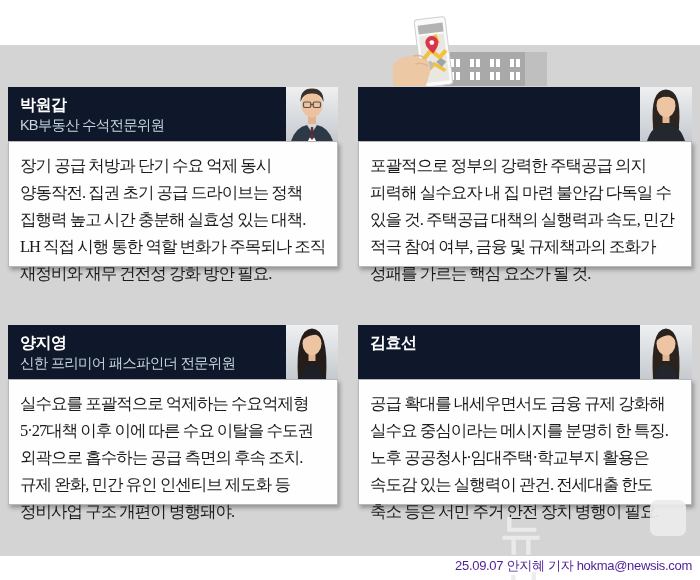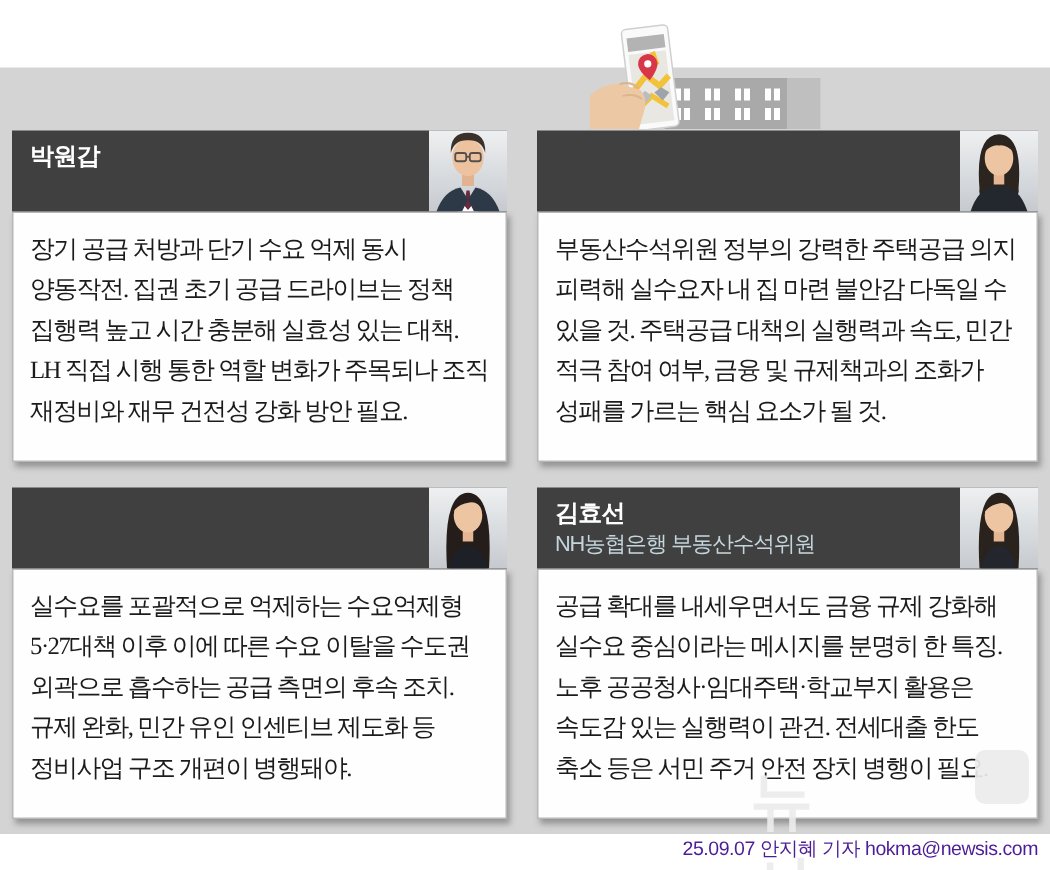--- a/index.html
+++ b/index.html
@@ -15,29 +15,29 @@
   
   .illustration{position:absolute;left:393px;top:2px;width:170px;height:84px;}
 
   
   .card{position:absolute;width:330px;}
   #card-0{left:8px;top:87px;}
   #card-1{left:358px;top:87px;width:334px;}
   #card-2{left:8px;top:325px;}
   #card-3{left:358px;top:325px;width:334px;}
 
-  .card-header{position:relative;height:54px;background:#404040;z-index:1;}
+  .card-header{position:relative;height:54px;background:#0f172a;z-index:1;}
   .header-text{padding:9px 0 0 12px;}
   .expert-name{font-weight:700;font-size:16px;color:#ffffff;letter-spacing:-0.5px;line-height:18px;}
   .expert-affiliation{font-size:14.5px;color:#c4d5dc;letter-spacing:-0.8px;margin-top:3px;line-height:16px;}
 
   .photo{position:absolute;right:0;top:-7px;width:52px;height:61px;}
   .photo svg{display:block;}
 
-  .card-body{position:absolute;top:54px;left:0;right:0;height:167px;background:#fefefe;
+  .card-body{position:absolute;top:54px;left:0;right:0;height:126px;background:#fefefe;
              border:1px solid #b8b8b8;box-shadow:2px 3px 4px rgba(70,70,70,0.45);
              padding:10px 11px;box-sizing:border-box;}
   .comment{font-family:"Liberation Serif","DejaVu Serif",serif;font-size:16.5px;line-height:27px;
            color:#1b1b1b;letter-spacing:-1px;word-break:keep-all;}
 
   
   .watermark{position:absolute;left:500px;top:500px;z-index:3;color:rgba(236,236,236,0.92);}
   .watermark-text{position:absolute;left:0;top:6px;font-size:42px;font-weight:800;letter-spacing:2px;
                   font-family:"Liberation Sans",sans-serif;}
   .watermark-box{position:absolute;left:150px;top:0;width:36px;height:36px;border-radius:7px;
@@ -96,20 +96,21 @@
       <path d="M0 62 Q10 53 20 54 L34 58 Q38 62 37 70 L33 84 L0 84 Z" fill="#ecc9a4"></path>
       <path d="M20 54 Q28 52 33 57" stroke="#dcb58d" stroke-width="1.5" fill="none"></path>
       <path d="M22 62 Q30 60 35 64" stroke="#dcb58d" stroke-width="1.2" fill="none"></path>
     </g>
   </svg>
 
   <div class="card" id="card-0">
     <div class="card-header">
       <div class="header-text">
         <div class="expert-name">박원갑</div>
+        <div class="expert-affiliation">KB부동산 수석전문위원</div>
       </div>
       <div class="photo">
         <svg width="52" height="61" viewBox="0 0 52 61">
           <defs>
               <linearGradient id="pbg0" x1="0" y1="0" x2="0" y2="1">
             <stop offset="0" stop-color="#eef0f1"></stop>
                 <stop offset="1" stop-color="#c6cacf"></stop>
               </linearGradient>
             </defs>
           <rect x="0" y="7" width="52" height="54" fill="url(#pbg0)"></rect>
@@ -146,26 +147,30 @@
           <rect x="0" y="7" width="52" height="54" fill="url(#pbg1)"></rect>
           <path d="M13 46 Q10 10 26 9.5 Q42 10 39 46 Q40 51 35 52 L17 52 Q12 51 13 46 Z" fill="#2c241f"></path>
           <rect x="22.5" y="34" width="7" height="9" fill="#e4b693"></rect>
           <path d="M7 61 Q12 46 22 44.5 L30 44.5 Q40 46 45 61 Z" fill="#23272e"></path>
           <ellipse cx="26" cy="25.5" rx="9.5" ry="11.5" fill="#eec5a2"></ellipse>
           <path d="M16 21.5 Q16.5 12 26 12 Q35.5 12 36 21.5 Q30.5 16 26 17 Q21.5 16 16 21.5 Z" fill="#2c241f"></path>
         </svg>
       </div>
     </div>
     <div class="card-body">
-      <div class="comment">부동산수석위원 정부의 강력한 주택공급 의지 피력해 실수요자 내 집 마련 불안감 다독일 수 있을 것. 주택공급 대책의 실행력과 속도, 민간 적극 참여 여부, 금융 및 규제책과의 조화가 성패를 가르는 핵심 요소가 될 것.</div>
+      <div class="comment">포괄적으로 정부의 강력한 주택공급 의지 피력해 실수요자 내 집 마련 불안감 다독일 수 있을 것. 주택공급 대책의 실행력과 속도, 민간 적극 참여 여부, 금융 및 규제책과의 조화가 성패를 가르는 핵심 요소가 될 것.</div>
     </div>
   </div>
 
   <div class="card" id="card-2">
     <div class="card-header">
+      <div class="header-text">
+        <div class="expert-name">양지영</div>
+        <div class="expert-affiliation">신한 프리미어 패스파인더 전문위원</div>
+      </div>
       <div class="photo">
         <svg width="52" height="61" viewBox="0 0 52 61">
           <defs>
               <linearGradient id="pbg2" x1="0" y1="0" x2="0" y2="1">
             <stop offset="0" stop-color="#eef0f1"></stop>
                 <stop offset="1" stop-color="#c6cacf"></stop>
               </linearGradient>
             </defs>
           <rect x="0" y="7" width="52" height="54" fill="url(#pbg2)"></rect>
           <path d="M12 61 Q9 11 26 10.5 Q43 11 40 61 Z" fill="#241d19"></path>
@@ -178,21 +183,20 @@
     </div>
     <div class="card-body">
       <div class="comment">실수요를 포괄적으로 억제하는 수요억제형 5·27대책 이후 이에 따른 수요 이탈을 수도권 외곽으로 흡수하는 공급 측면의 후속 조치. 규제 완화, 민간 유인 인센티브 제도화 등 정비사업 구조 개편이 병행돼야.</div>
     </div>
   </div>
 
   <div class="card" id="card-3">
     <div class="card-header">
       <div class="header-text">
         <div class="expert-name">김효선</div>
-        <div class="expert-affiliation">NH농협은행 부동산수석위원</div>
       </div>
       <div class="photo">
         <svg width="52" height="61" viewBox="0 0 52 61">
           <defs>
               <linearGradient id="pbg3" x1="0" y1="0" x2="0" y2="1">
             <stop offset="0" stop-color="#eef0f1"></stop>
                 <stop offset="1" stop-color="#c6cacf"></stop>
               </linearGradient>
             </defs>
           <rect x="0" y="7" width="52" height="54" fill="url(#pbg3)"></rect>

